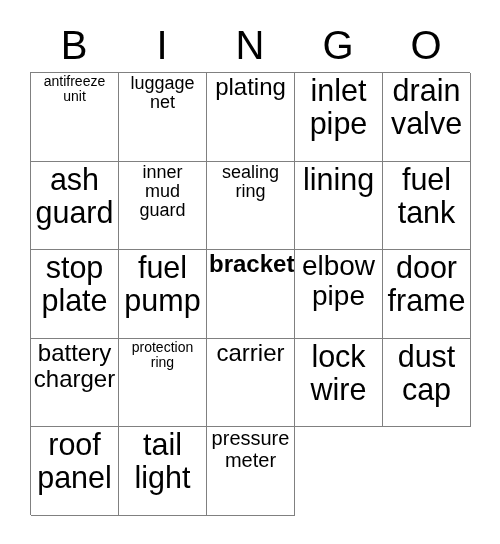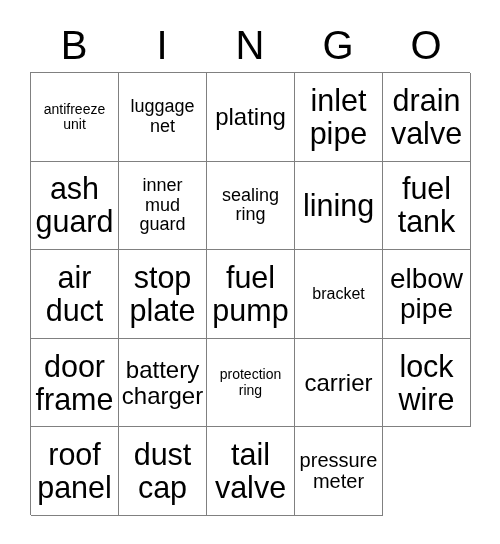--- a/index.html
+++ b/index.html
@@ -56,38 +56,37 @@
     grid-template-rows: repeat(5, 88.6px);
     border-top: 1px solid #808080;
     border-left: 1px solid #808080;
     box-sizing: border-box;
   }
   .cell {
     border-right: 1px solid #808080;
     border-bottom: 1px solid #808080;
     box-sizing: border-box;
     display: flex;
-    align-items: center;
     justify-content: center;
     overflow: hidden;
     padding: 1px 2px;
   }
   .cell-text {
     text-align: center;
     line-height: 1.08;
     word-break: normal;
     white-space: pre-line;
     display: block;
     width: 100%;
   }
 
   
   .fs-xs  { font-size: 14px; }
   .fs-sm  { font-size: 20px; }
-  .fs-md  { font-size: 16px; }
+  .fs-md  { font-size: 24px; font-weight: bold; }
   .fs-mdl { font-size: 18px; }
   .fs-lg  { font-size: 24px; }
   .fs-xl  { font-size: 28px; }
   .fs-xxl { font-size: 30.5px; }
 </style>
 </head>
 <body>
 
 <div id="card">
 
@@ -133,24 +132,20 @@
 ring</span>
       </div>
       <div class="cell">
         <span class="cell-text fs-xxl">lining</span>
       </div>
       <div class="cell">
         <span class="cell-text fs-xxl">fuel
 tank</span>
       </div>
       <div class="cell">
-        <span class="cell-text fs-xxl">air
-duct</span>
-      </div>
-      <div class="cell">
         <span class="cell-text fs-xxl">stop
 plate</span>
       </div>
       <div class="cell">
         <span class="cell-text fs-xxl">fuel
 pump</span>
       </div>
       <div class="cell">
         <span class="cell-text fs-md">bracket</span>
       </div>
@@ -171,30 +166,30 @@
 ring</span>
       </div>
       <div class="cell">
         <span class="cell-text fs-lg">carrier</span>
       </div>
       <div class="cell">
         <span class="cell-text fs-xxl">lock
 wire</span>
       </div>
       <div class="cell">
+        <span class="cell-text fs-xxl">dust
+cap</span>
+      </div>
+      <div class="cell">
         <span class="cell-text fs-xxl">roof
 panel</span>
       </div>
       <div class="cell">
-        <span class="cell-text fs-xxl">dust
-cap</span>
-      </div>
-      <div class="cell">
         <span class="cell-text fs-xxl">tail
-valve</span>
+light</span>
       </div>
       <div class="cell">
         <span class="cell-text fs-sm">pressure
 meter</span>
       </div>
     </div>
 
 </div>
 
 </body></html>

